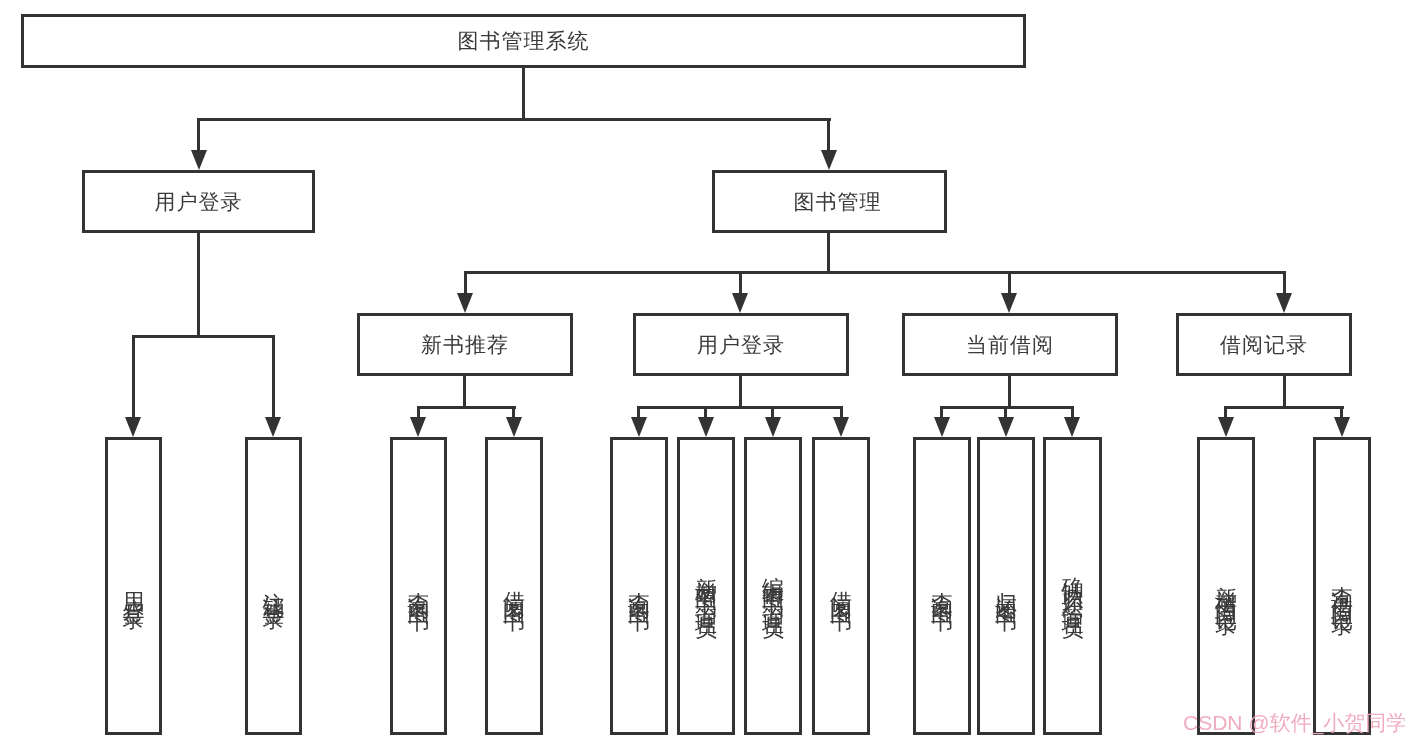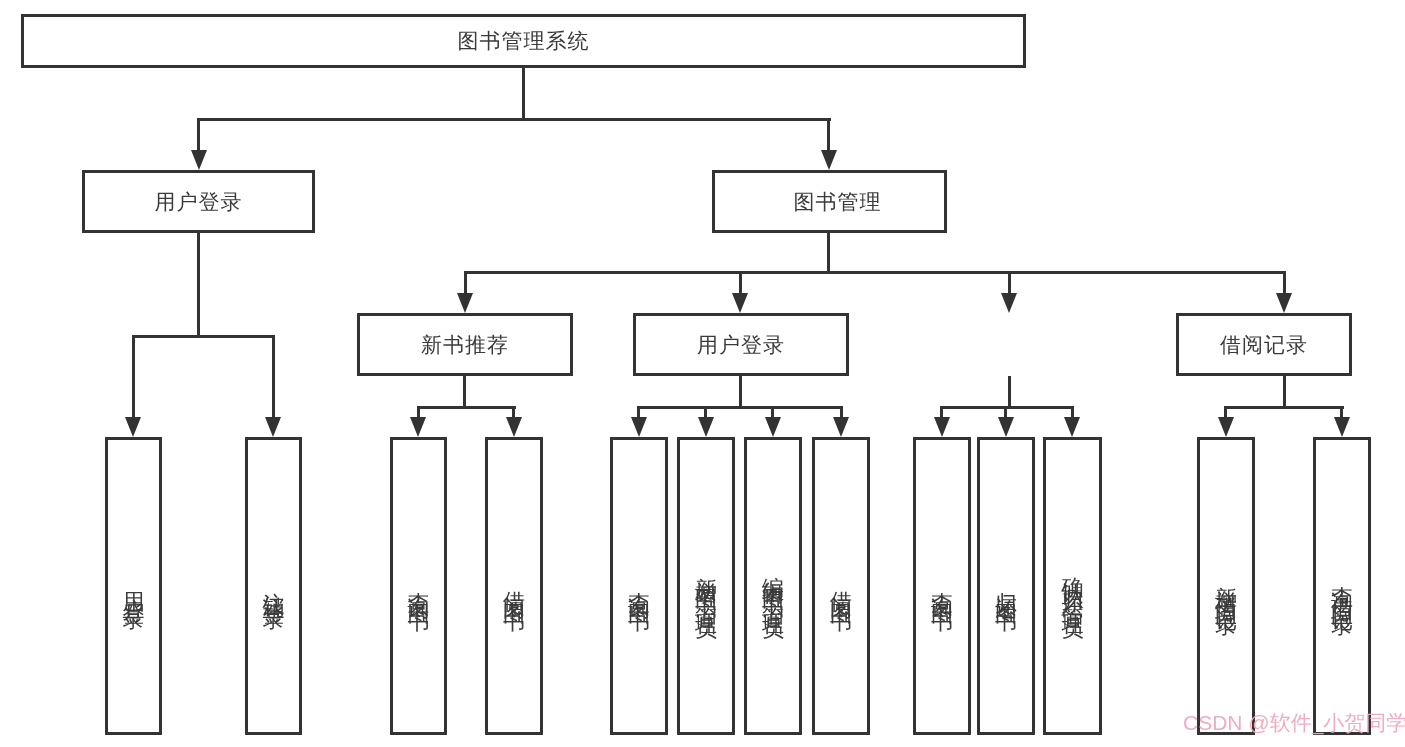--- a/index.html
+++ b/index.html
@@ -89,20 +89,23 @@
   <div class="arr" style="left:732px;top:293px;"></div>
   <div class="arr" style="left:1001px;top:293px;"></div>
   <div class="arr" style="left:1276px;top:293px;"></div>
 
   <div class="box" style="left:357px;top:313px;width:216px;height:63px;">
     <span>新书推荐</span>
   </div>
   <div class="box" style="left:633px;top:313px;width:216px;height:63px;">
     <span>用户登录</span>
   </div>
+  <div class="box" style="left:902px;top:313px;width:216px;height:63px;">
+    <span>当前借阅</span>
+  </div>
   <div class="box" style="left:1176px;top:313px;width:176px;height:63px;">
     <span>借阅记录</span>
   </div>
 
   <div class="vline" style="left:463px;top:376px;height:30px;"></div>
   <div class="hline" style="left:417px;top:406px;width:99px;"></div>
   <div class="vline" style="left:417px;top:409px;height:10px;"></div>
   <div class="vline" style="left:512px;top:409px;height:10px;"></div>
   <div class="arr" style="left:410px;top:417px;"></div>
   <div class="arr" style="left:506px;top:417px;"></div>

